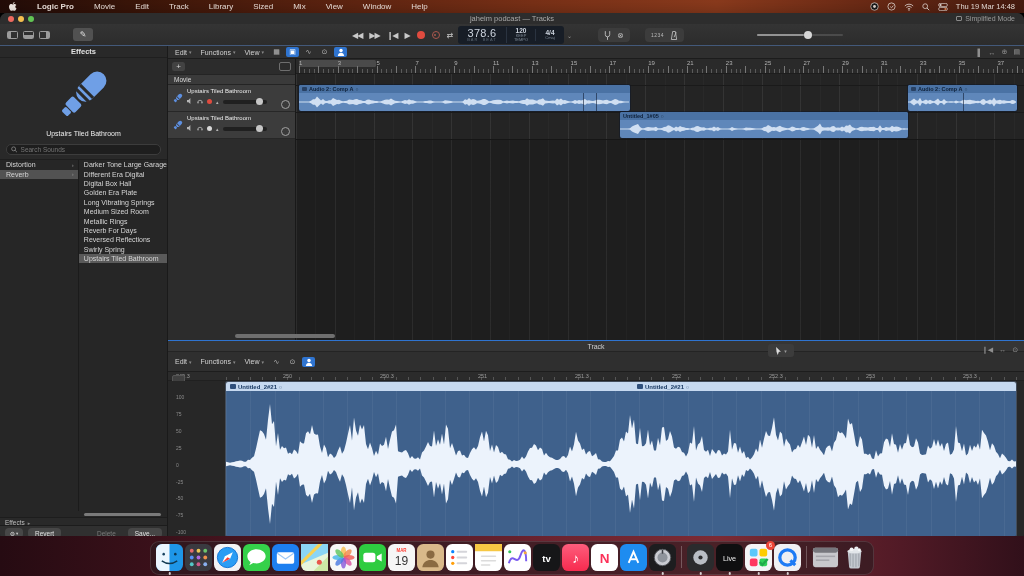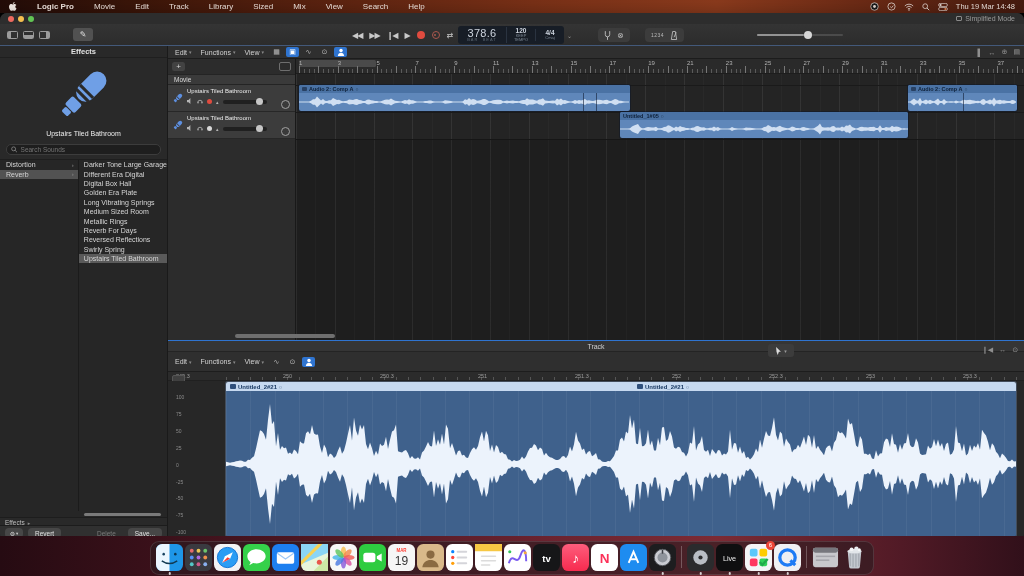--- a/index.html
+++ b/index.html
@@ -198,21 +198,21 @@
       </span>
 
     <span class="mb-item bold">Logic Pro</span>
         <span class="mb-item">Movie</span>
         <span class="mb-item">Edit</span>
         <span class="mb-item">Track</span>
         <span class="mb-item">Library</span>
         <span class="mb-item">Sized</span>
         <span class="mb-item">Mix</span>
         <span class="mb-item">View</span>
-        <span class="mb-item">Search</span>
+        <span class="mb-item">Window</span>
         <span class="mb-item">Help</span>
       </div>
     <div class="mb-right">
       <span class="mb-ico">
         <svg width="9" height="9" viewBox="0 0 10 10">
             <circle cx="5" cy="5" r="4.2" fill="#1b1b1b" stroke="#e8dcd6" stroke-width="0.8"></circle>
             <circle cx="5" cy="5" r="1.6" fill="#e8dcd6"></circle>
           </svg>
       </span>
       <span class="mb-ico">
@@ -243,20 +243,21 @@
       </span>
       <span class="mb-time">Thu 19 Mar  14:48</span>
     </div>
   </div>
 
   <div class="window">
     <div class="titlebar">
       <span class="tl red"></span>
       <span class="tl yellow"></span>
       <span class="tl green"></span>
+      <div class="wtitle">jaheim podcast — Tracks</div>
       <div class="wmode">
         <span class="sq"></span>
         <span>Simplified Mode</span>
       </div>
     </div>
 
     <div class="toolbar">
       <div class="tb-left">
         <span class="tb-pane l"></span>
         <span class="tb-pane b"></span>

